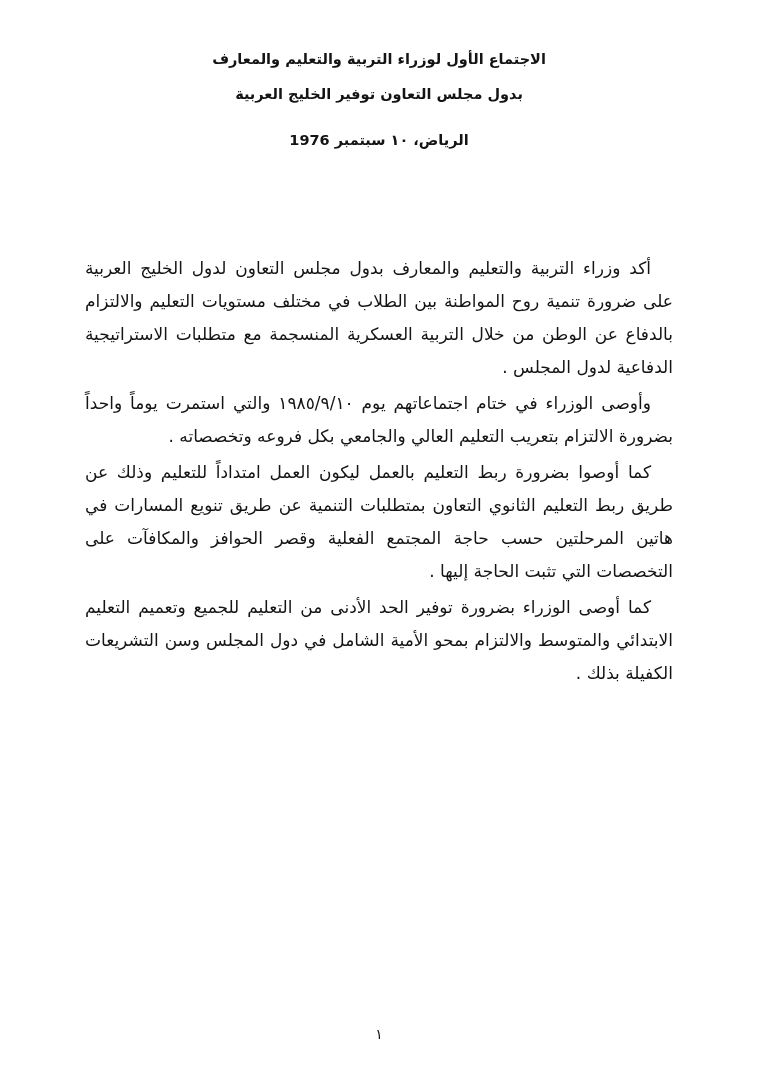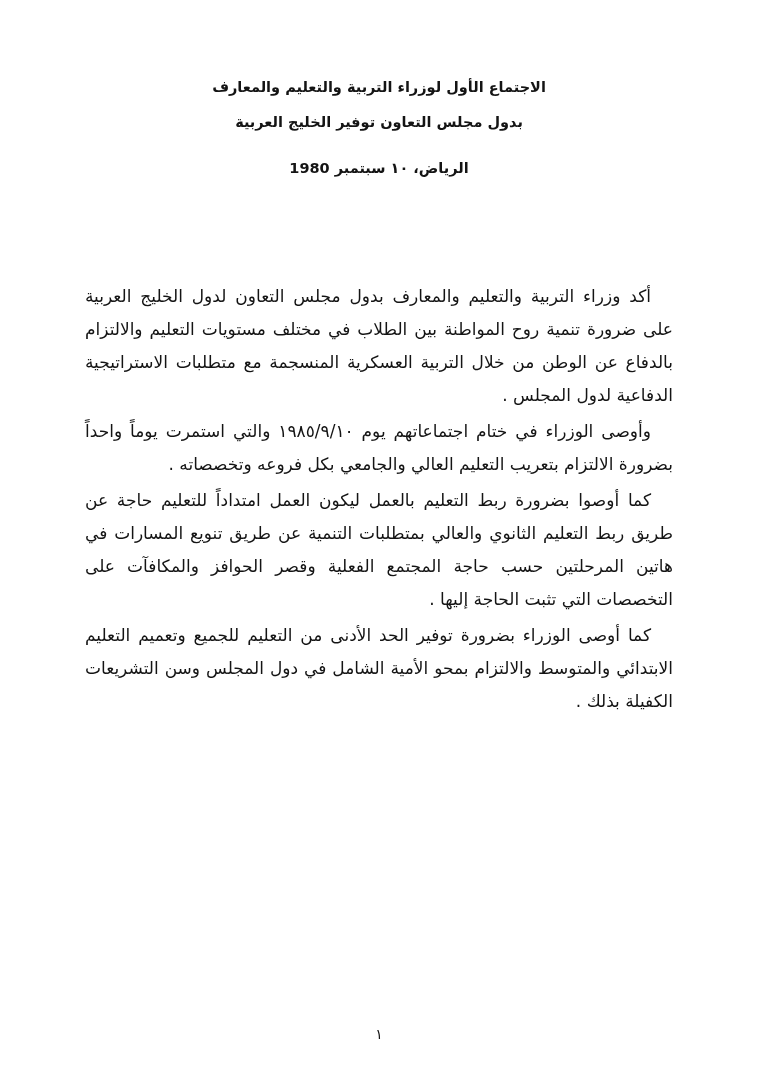--- a/index.html
+++ b/index.html
@@ -13,21 +13,21 @@
     overflow: hidden;
   }
   .page {
     position: relative;
     width: 758px;
     height: 1078px;
     direction: rtl;
     background: #ffffff;
   }
   .header {
-    padding-top: 70px;
+    padding-top: 42px;
     text-align: center;
   }
   .title-line {
     font-size: 14.5px;
     font-weight: bold;
     line-height: 35px;
     letter-spacing: 0.2px;
   }
   .date-line {
     font-size: 14.5px;
@@ -56,25 +56,25 @@
   }
 </style>
 </head>
 <body>
 
 <div class="page">
 
   <div class="header">
     <div class="title-line">الاجتماع الأول لوزراء التربية والتعليم والمعارف</div>
     <div class="title-line">بدول مجلس التعاون توفير الخليج العربية</div>
-    <div class="date-line">الرياض، ١٠ سبتمبر 1980</div>
+    <div class="date-line">الرياض، ١٠ سبتمبر 1976</div>
   </div>
 
   <div class="body-text">
     <p class="para">أكد وزراء التربية والتعليم والمعارف بدول مجلس التعاون لدول الخليج العربية على ضرورة تنمية روح المواطنة بين الطلاب في مختلف مستويات التعليم والالتزام بالدفاع عن الوطن من خلال التربية العسكرية المنسجمة مع متطلبات الاستراتيجية الدفاعية لدول المجلس .</p>
     <p class="para">وأوصى الوزراء في ختام اجتماعاتهم يوم ١٩٨٥/٩/١٠ والتي استمرت يوماً واحداً بضرورة الالتزام بتعريب التعليم العالي والجامعي بكل فروعه وتخصصاته .</p>
-    <p class="para">كما أوصوا بضرورة ربط التعليم بالعمل ليكون العمل امتداداً للتعليم حاجة عن طريق ربط التعليم الثانوي والعالي بمتطلبات التنمية عن طريق تنويع المسارات في هاتين المرحلتين حسب حاجة المجتمع الفعلية وقصر الحوافز والمكافآت على التخصصات التي تثبت الحاجة إليها .</p>
+    <p class="para">كما أوصوا بضرورة ربط التعليم بالعمل ليكون العمل امتداداً للتعليم وذلك عن طريق ربط التعليم الثانوي التعاون بمتطلبات التنمية عن طريق تنويع المسارات في هاتين المرحلتين حسب حاجة المجتمع الفعلية وقصر الحوافز والمكافآت على التخصصات التي تثبت الحاجة إليها .</p>
     <p class="para">كما أوصى الوزراء بضرورة توفير الحد الأدنى من التعليم للجميع وتعميم التعليم الابتدائي والمتوسط والالتزام بمحو الأمية الشامل في دول المجلس وسن التشريعات الكفيلة بذلك .</p>
   </div>
 
   <div class="page-number">١</div>
 
 </div>
 
 </body></html>

